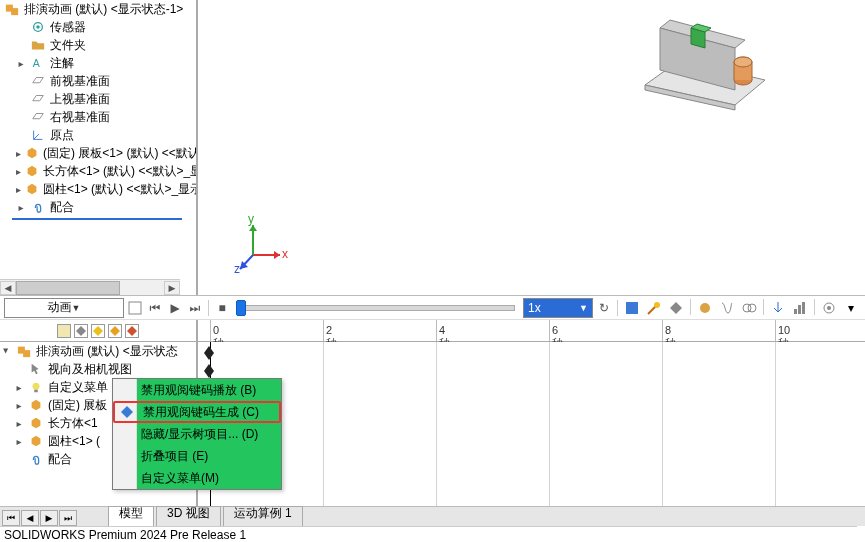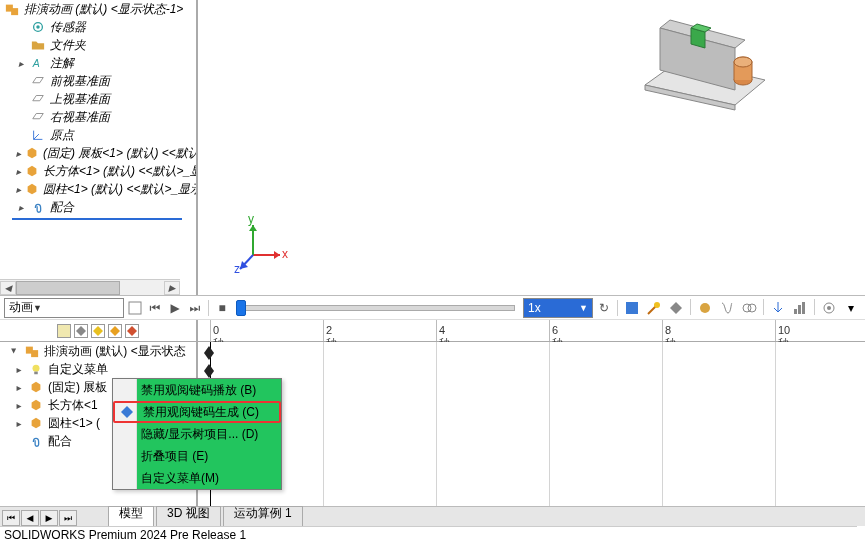--- a/index.html
+++ b/index.html
@@ -2,21 +2,21 @@
 <html><head>
 <meta charset="utf-8">
 <style>
 * { margin: 0; padding: 0; box-sizing: border-box; font-family: "Microsoft YaHei", "Segoe UI", sans-serif; font-size: 12px; }
 body { width: 865px; height: 542px; background: #fff; position: relative; overflow: hidden; }
 
 
 .top-area { display: flex; height: 296px; border-bottom: 1px solid #bbb; }
 
 
-.feature-tree { width: 198px; height: 100%; border-right: 2px solid #aaa; position: relative; background: #fff; overflow: hidden; font-style: italic; }
+.feature-tree { width: 198px; height: 100%; border-right: 2px solid #aaa; position: relative; background: #fff; overflow: hidden; }
 .tree-list { padding: 0 2px; }
 .tree-item { display: flex; align-items: center; height: 18px; gap: 4px; white-space: nowrap; padding-left: 2px; }
 .tree-item.l1 { padding-left: 14px; }
 .tree-item.l2 { padding-left: 14px; }
 .caret { width: 10px; height: 10px; display: inline-flex; align-items: center; justify-content: center; color: #555; cursor: pointer; }
 .caret::before { content: "▸"; font-size: 10px; }
 .caret.empty::before { content: ""; }
 .ticon { width: 16px; height: 16px; display: inline-flex; align-items: center; justify-content: center; }
 .ticon svg { width: 14px; height: 14px; }
 .tree-label { color: #000; }
@@ -27,21 +27,21 @@
 .tree-scroll .thumb { height: 14px; width: 70%; background: #cdcdcd; border: 1px solid #aaa; }
 
 
 .viewport { flex: 1; position: relative; background: #fff; }
 .model3d { position: absolute; top: 10px; right: 80px; width: 160px; height: 110px; }
 .triad { position: absolute; left: 30px; bottom: 20px; width: 60px; height: 60px; }
 
 
 .anim-area { height: 212px; display: flex; flex-direction: column; }
 .anim-toolbar { height: 24px; display: flex; align-items: center; gap: 2px; padding: 0 4px; background: #fff; border-bottom: 1px solid #ddd; }
-.anim-dd { width: 120px; height: 20px; border: 1px solid #888; display: flex; align-items: center; justify-content: flex-start; padding: 0 4px; }
+.anim-dd { width: 120px; height: 20px; border: 1px solid #888; display: flex; align-items: center; justify-content: center; padding: 0 4px; }
 .anim-dd .dd-arrow { font-size: 9px; color: #333; }
 .tb-btn { width: 18px; height: 18px; display: inline-flex; align-items: center; justify-content: center; color: #555; }
 .tb-sep { width: 1px; height: 16px; background: #ccc; margin: 0 2px; }
 .slider-track { flex: 1; height: 6px; background: #d8d8d8; border: 1px solid #aaa; position: relative; margin: 0 6px; }
 .slider-thumb { position: absolute; left: -4px; top: -6px; width: 10px; height: 16px; background: #1a74e8; border: 1px solid #0d5abf; border-radius: 2px; }
 .speed-box { width: 70px; height: 20px; border: 1px solid #888; background: #2a6bd6; color: #fff; display: flex; align-items: center; justify-content: space-between; padding: 0 4px; }
 .speed-box .dd-arrow { color: #fff; font-size: 9px; }
 .right-btns { display: flex; gap: 2px; }
 .col-btn { width: 20px; height: 18px; display: inline-flex; align-items: center; justify-content: center; }
 
@@ -361,29 +361,38 @@
           </div>
         <div class="ruler-tick" style="left:577px">
             <span class="tick-label" style="left:2px">10 秒</span>
           </div>
       </div>
     </div>
   </div>
 
   <div class="tl-body">
     <div class="tl-tree">
-      <div class="tree-item" style="padding-left:10px">
+      <div class="tree-item" style="padding-left:2px">
         <span class="caret" style="transform:rotate(90deg)"></span>
         <span class="ticon">
             <svg viewBox="0 0 16 16">
               <rect x="1" y="3" width="8" height="8" class="c-orange"></rect>
               <rect x="7" y="7" width="8" height="8" class="c-orange"></rect>
             </svg>
           </span>
         <span class="tree-label">排演动画 (默认) &lt;显示状态</span>
+      </div>
+      <div class="tree-item l1">
+        <span class="caret empty"></span>
+        <span class="ticon">
+            <svg viewBox="0 0 16 16">
+              <path d="M3 2l8 6-3 1 2 4-2 1-2-4-3 2z" fill="#888"></path>
+            </svg>
+          </span>
+        <span class="tree-label">视向及相机视图</span>
       </div>
       <div class="tree-item l1">
         <span class="caret"></span>
         <span class="ticon">
             <svg viewBox="0 0 16 16">
               <circle cx="8" cy="7" r="4" fill="#f0e060"></circle>
               <rect x="6" y="11" width="4" height="3" fill="#888"></rect>
             </svg>
           </span>
         <span class="tree-label">自定义菜单</span>

